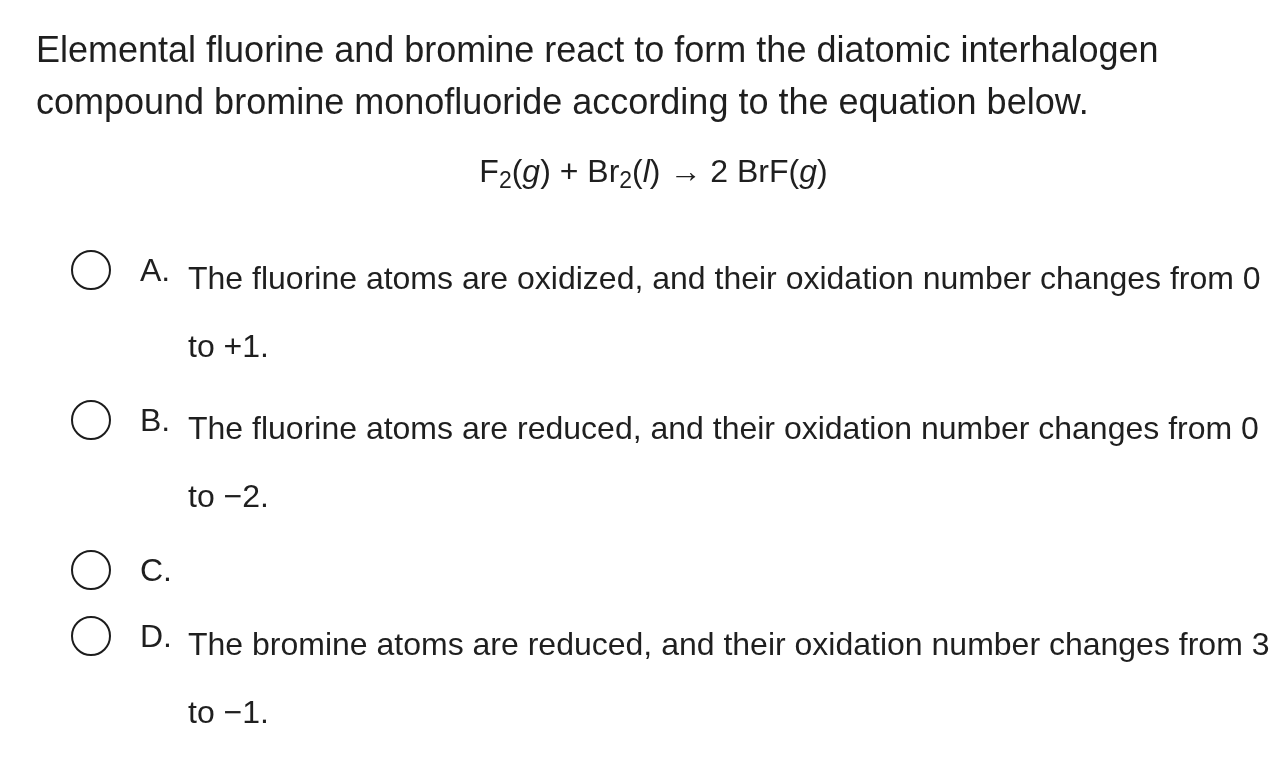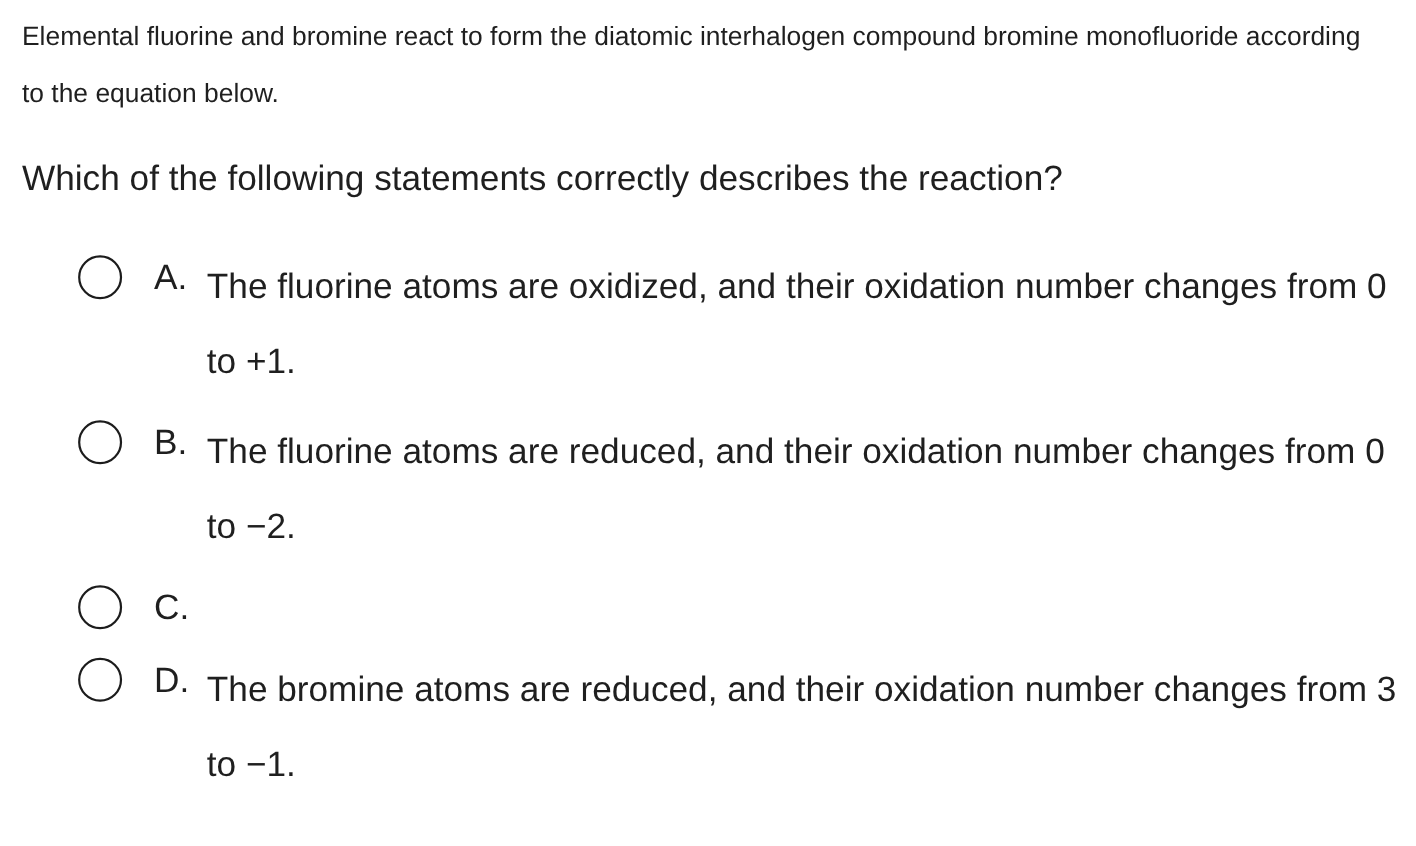--- a/index.html
+++ b/index.html
@@ -11,22 +11,22 @@
     width: 1287px;
     height: 769px;
     overflow: hidden;
     font-family: "Liberation Sans", sans-serif;
     color: #1f1f1f;
   }
   .page {
     padding: 8px 0 0 20px;
   }
   .intro {
-    margin: 0;
-    font-size: 24px;
+    margin: 16px;
+    font-size: 36px;
     line-height: 52px;
     max-width: 1240px;
   }
   .equation {
     margin-top: 17px;
     font-size: 32px;
     line-height: 52px;
     text-align: center;
     max-width: 1267px;
     white-space: nowrap;
@@ -76,22 +76,22 @@
     max-width: 1095px;
   }
 </style>
 </head>
 <body>
 
 <div class="page">
 
   <p class="intro">Elemental fluorine and bromine react to form the diatomic interhalogen compound bromine monofluoride according to the equation below.</p>
 
+  <div class="equation"><span class="normal">F</span><span class="sub">2</span><span class="normal">(</span><span class="italic">g</span><span class="normal">) + Br</span><span class="sub">2</span><span class="normal">(</span><span class="italic">l</span><span class="normal">) → 2 BrF(</span><span class="italic">g</span><span class="normal">)</span></div>
 
-  <p class="prompt">Which of the following statements correctly describes the reaction?</p>
 
   <div class="options">
       <div class="option-row">
         <span class="radio" role="radio" aria-checked="false"></span>
         <span class="letter">A.</span>
         <span class="option-text">The fluorine atoms are oxidized, and their oxidation number changes from 0 to +1.</span>
       </div>
       <div class="option-row">
         <span class="radio" role="radio" aria-checked="false"></span>
         <span class="letter">B.</span>

